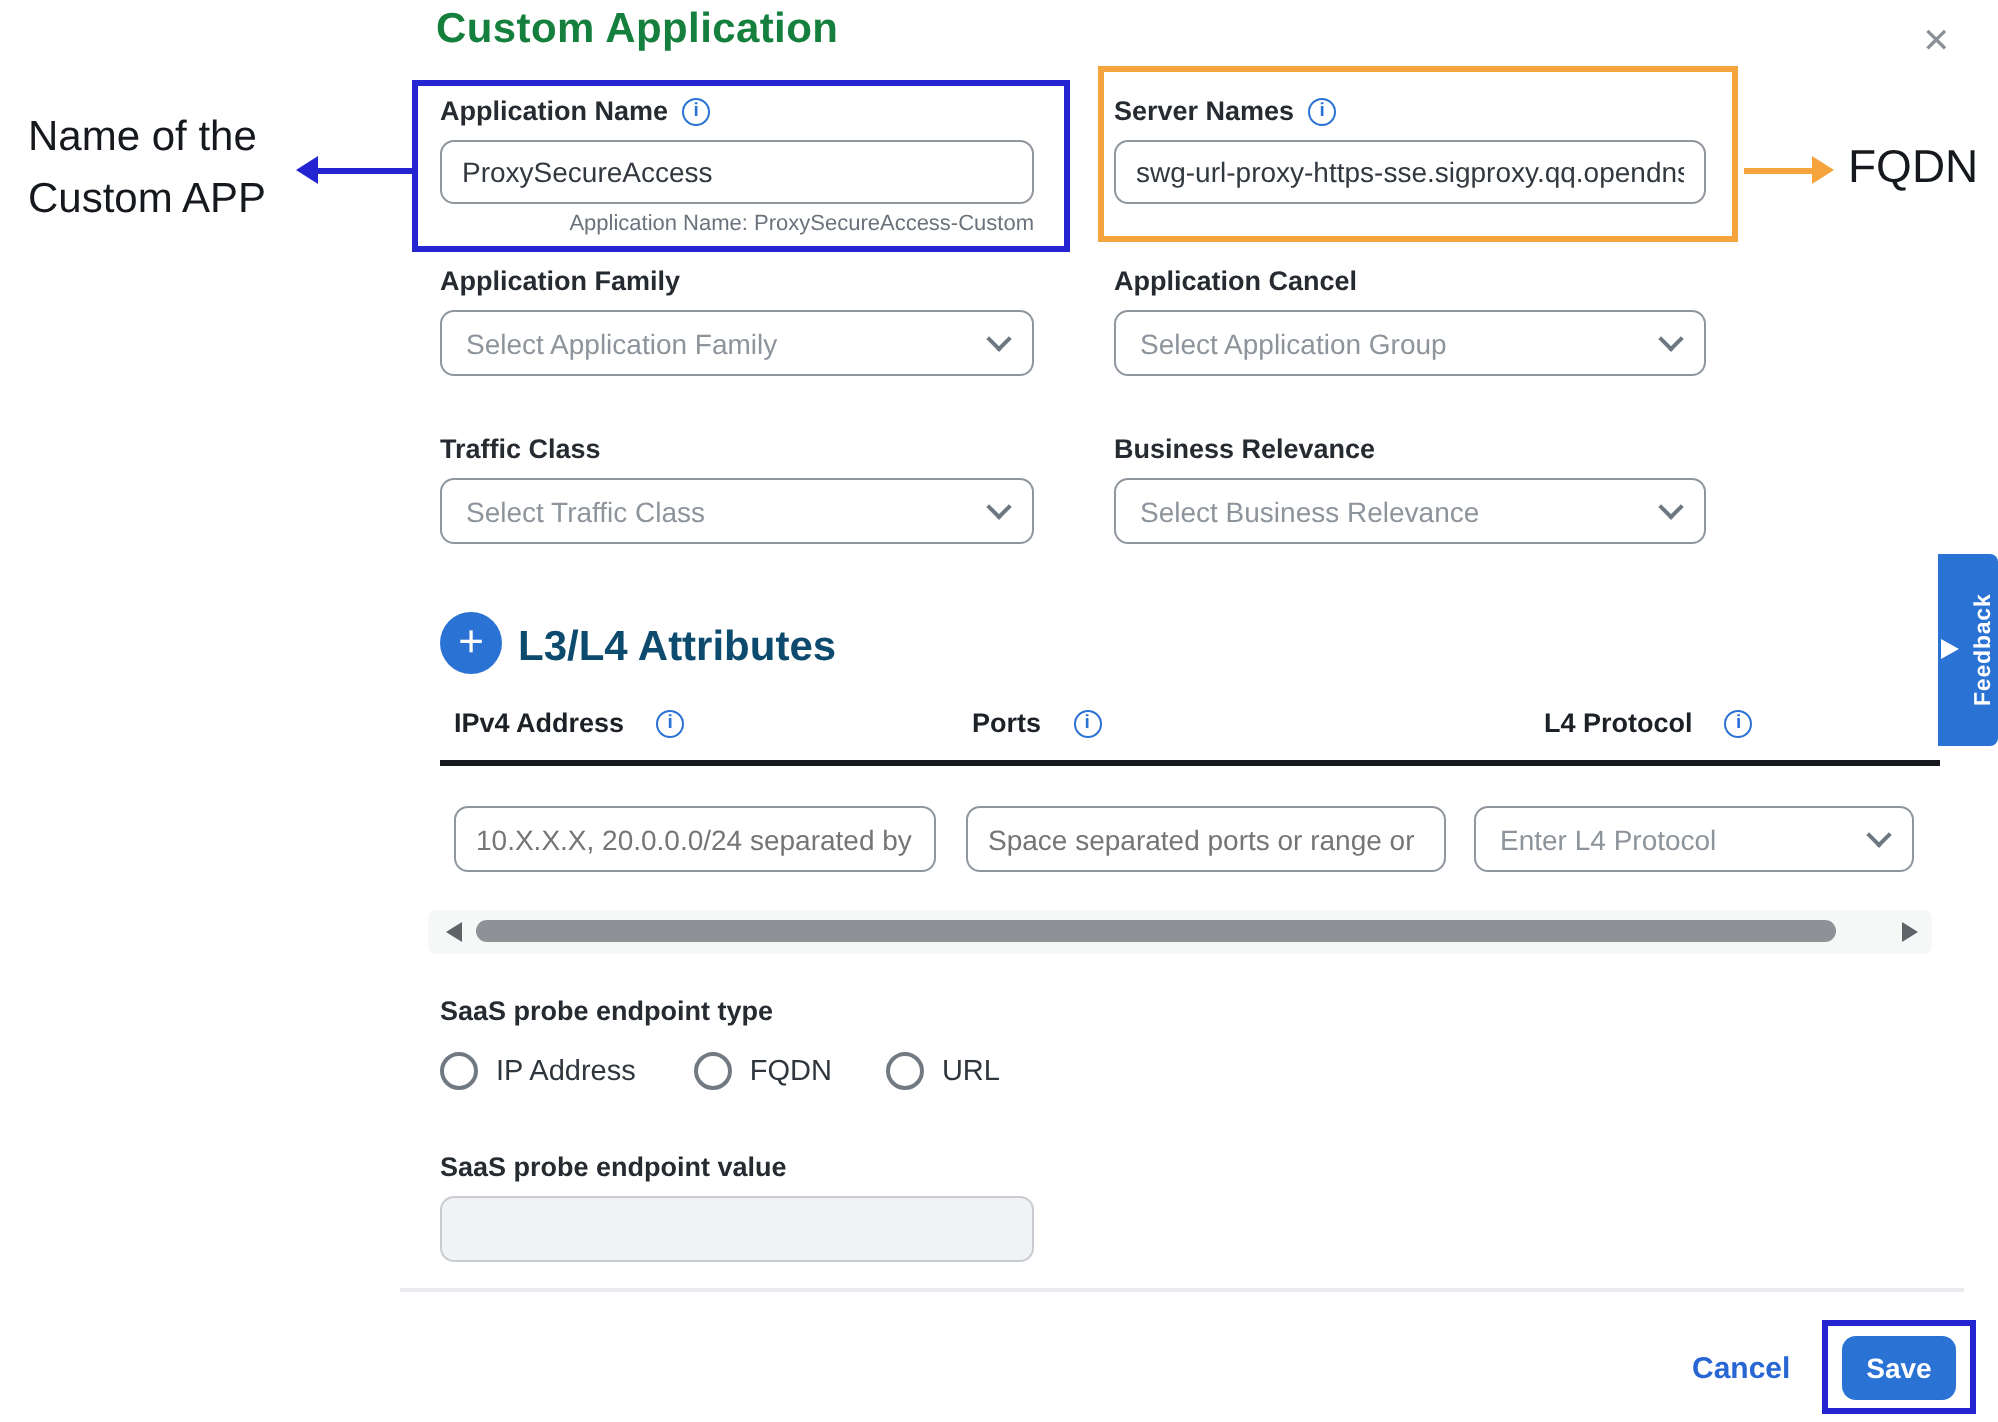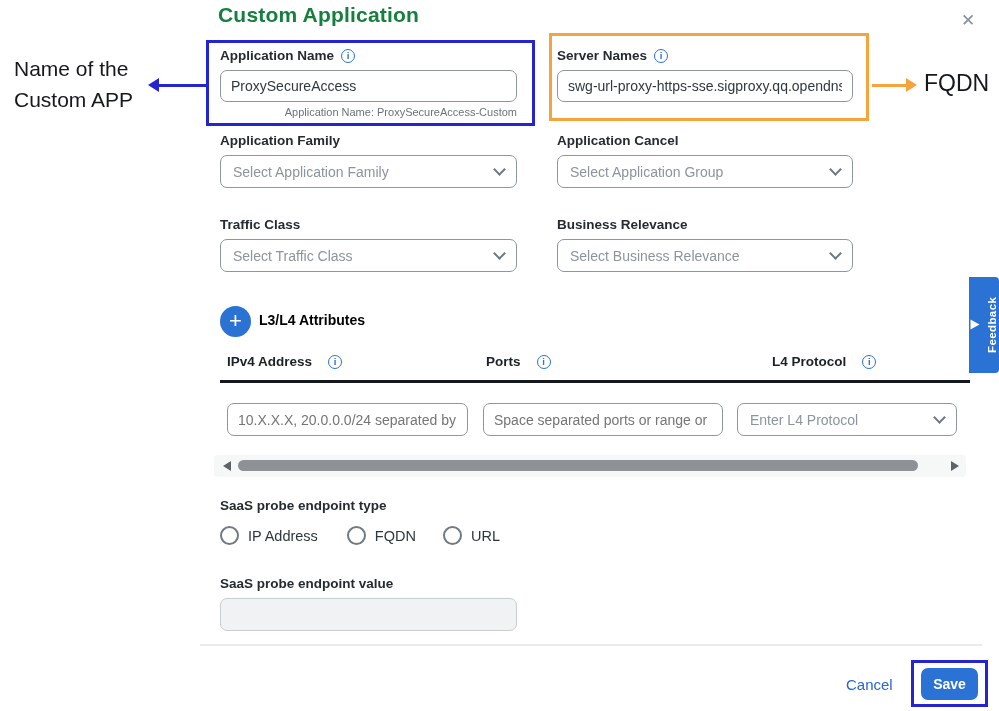--- a/index.html
+++ b/index.html
@@ -46,42 +46,42 @@
   .sel { height:33px; border:1.5px solid #8f969e; border-radius:7px; background:#fff;
          display:flex; align-items:center; justify-content:space-between; padding:12px 12px; cursor:pointer; }
   .sel .ph { font-size:14px; color:#8d949c; white-space:nowrap; overflow:hidden; }
   .chev { width:9px; height:9px; border-right:2px solid #6f7781; border-bottom:2px solid #6f7781;
           transform:rotate(45deg); margin-top:-4px; flex:0 0 auto; }
 
   
   .plus-btn { left:220px; top:306px; width:31px; height:31px; border-radius:50%; background:#2a72d4;
               color:#fff; font-size:22px; font-weight:400; display:flex; align-items:center;
               justify-content:center; cursor:pointer; line-height:1; padding-bottom:2px; }
-  .l3l4-title { left:259px; top:312px; font-size:14px; font-weight:700; color:#000000; }
+  .l3l4-title { left:259px; top:312px; font-size:21px; font-weight:700; color:#0c4a6e; }
   .col-head { font-size:13.5px; font-weight:700; color:#1c2127; display:flex; align-items:center; gap:16px; }
   .head-line { left:220px; top:380px; width:750px; height:2.5px; background:#15191d; }
 
   
   .hs-track { left:214px; top:455px; width:752px; height:22px; background:#f6f7f7; border-radius:4px; }
   .hs-thumb { left:238px; top:460px; width:680px; height:11px; border-radius:6px; background:#8e9296; cursor:grab; }
   .hs-arrow-l { left:223px; top:461px; width:0; height:0;
     border-top:5px solid transparent; border-bottom:5px solid transparent; border-right:8px solid #5e6368; cursor:pointer; }
   .hs-arrow-r { left:951px; top:461px; width:0; height:0;
     border-top:5px solid transparent; border-bottom:5px solid transparent; border-left:8px solid #5e6368; cursor:pointer; }
 
   
   .radio-row { left:220px; top:526px; display:flex; align-items:center; }
   .radio-dot { width:19px; height:19px; border:2px solid #717a83; border-radius:50%; background:#fff; cursor:pointer; flex:0 0 auto; }
   .radio-lbl { font-size:14.5px; color:#30363d; margin-left:9px; }
 
   .disabled-input { left:220px; top:598px; width:297px; height:33px; background:#f1f2f4;
                     border:1.5px solid #c9cdd1; border-radius:7px; }
 
   .footer-divider { left:200px; top:644px; width:782px; height:2px; background:#e9ebee; }
-  .cancel-link { left:846px; top:676px; font-size:15px; font-weight:400; color:#2866d4; cursor:pointer; }
+  .cancel-link { left:846px; top:676px; font-size:15px; font-weight:700; color:#2866d4; cursor:pointer; }
   .save-hl { left:911px; top:660px; width:77px; height:47px; border:3px solid #2424d0; }
   .save-btn { left:921px; top:668px; width:57px; height:32px; background:#2a72d4; border:none;
               border-radius:7px; color:#fff; font-size:14px; font-weight:700; cursor:pointer;
               font-family:"Liberation Sans", sans-serif; }
 
   
   .feedback-tab { left:969px; top:277px; width:30px; height:96px; background:#2a72d4;
                   border-radius:4px 0 0 4px; display:flex; flex-direction:column;
                   align-items:center; justify-content:center; gap:6px; cursor:pointer;
                   writing-mode:vertical-rl; transform:rotate(180deg); }

